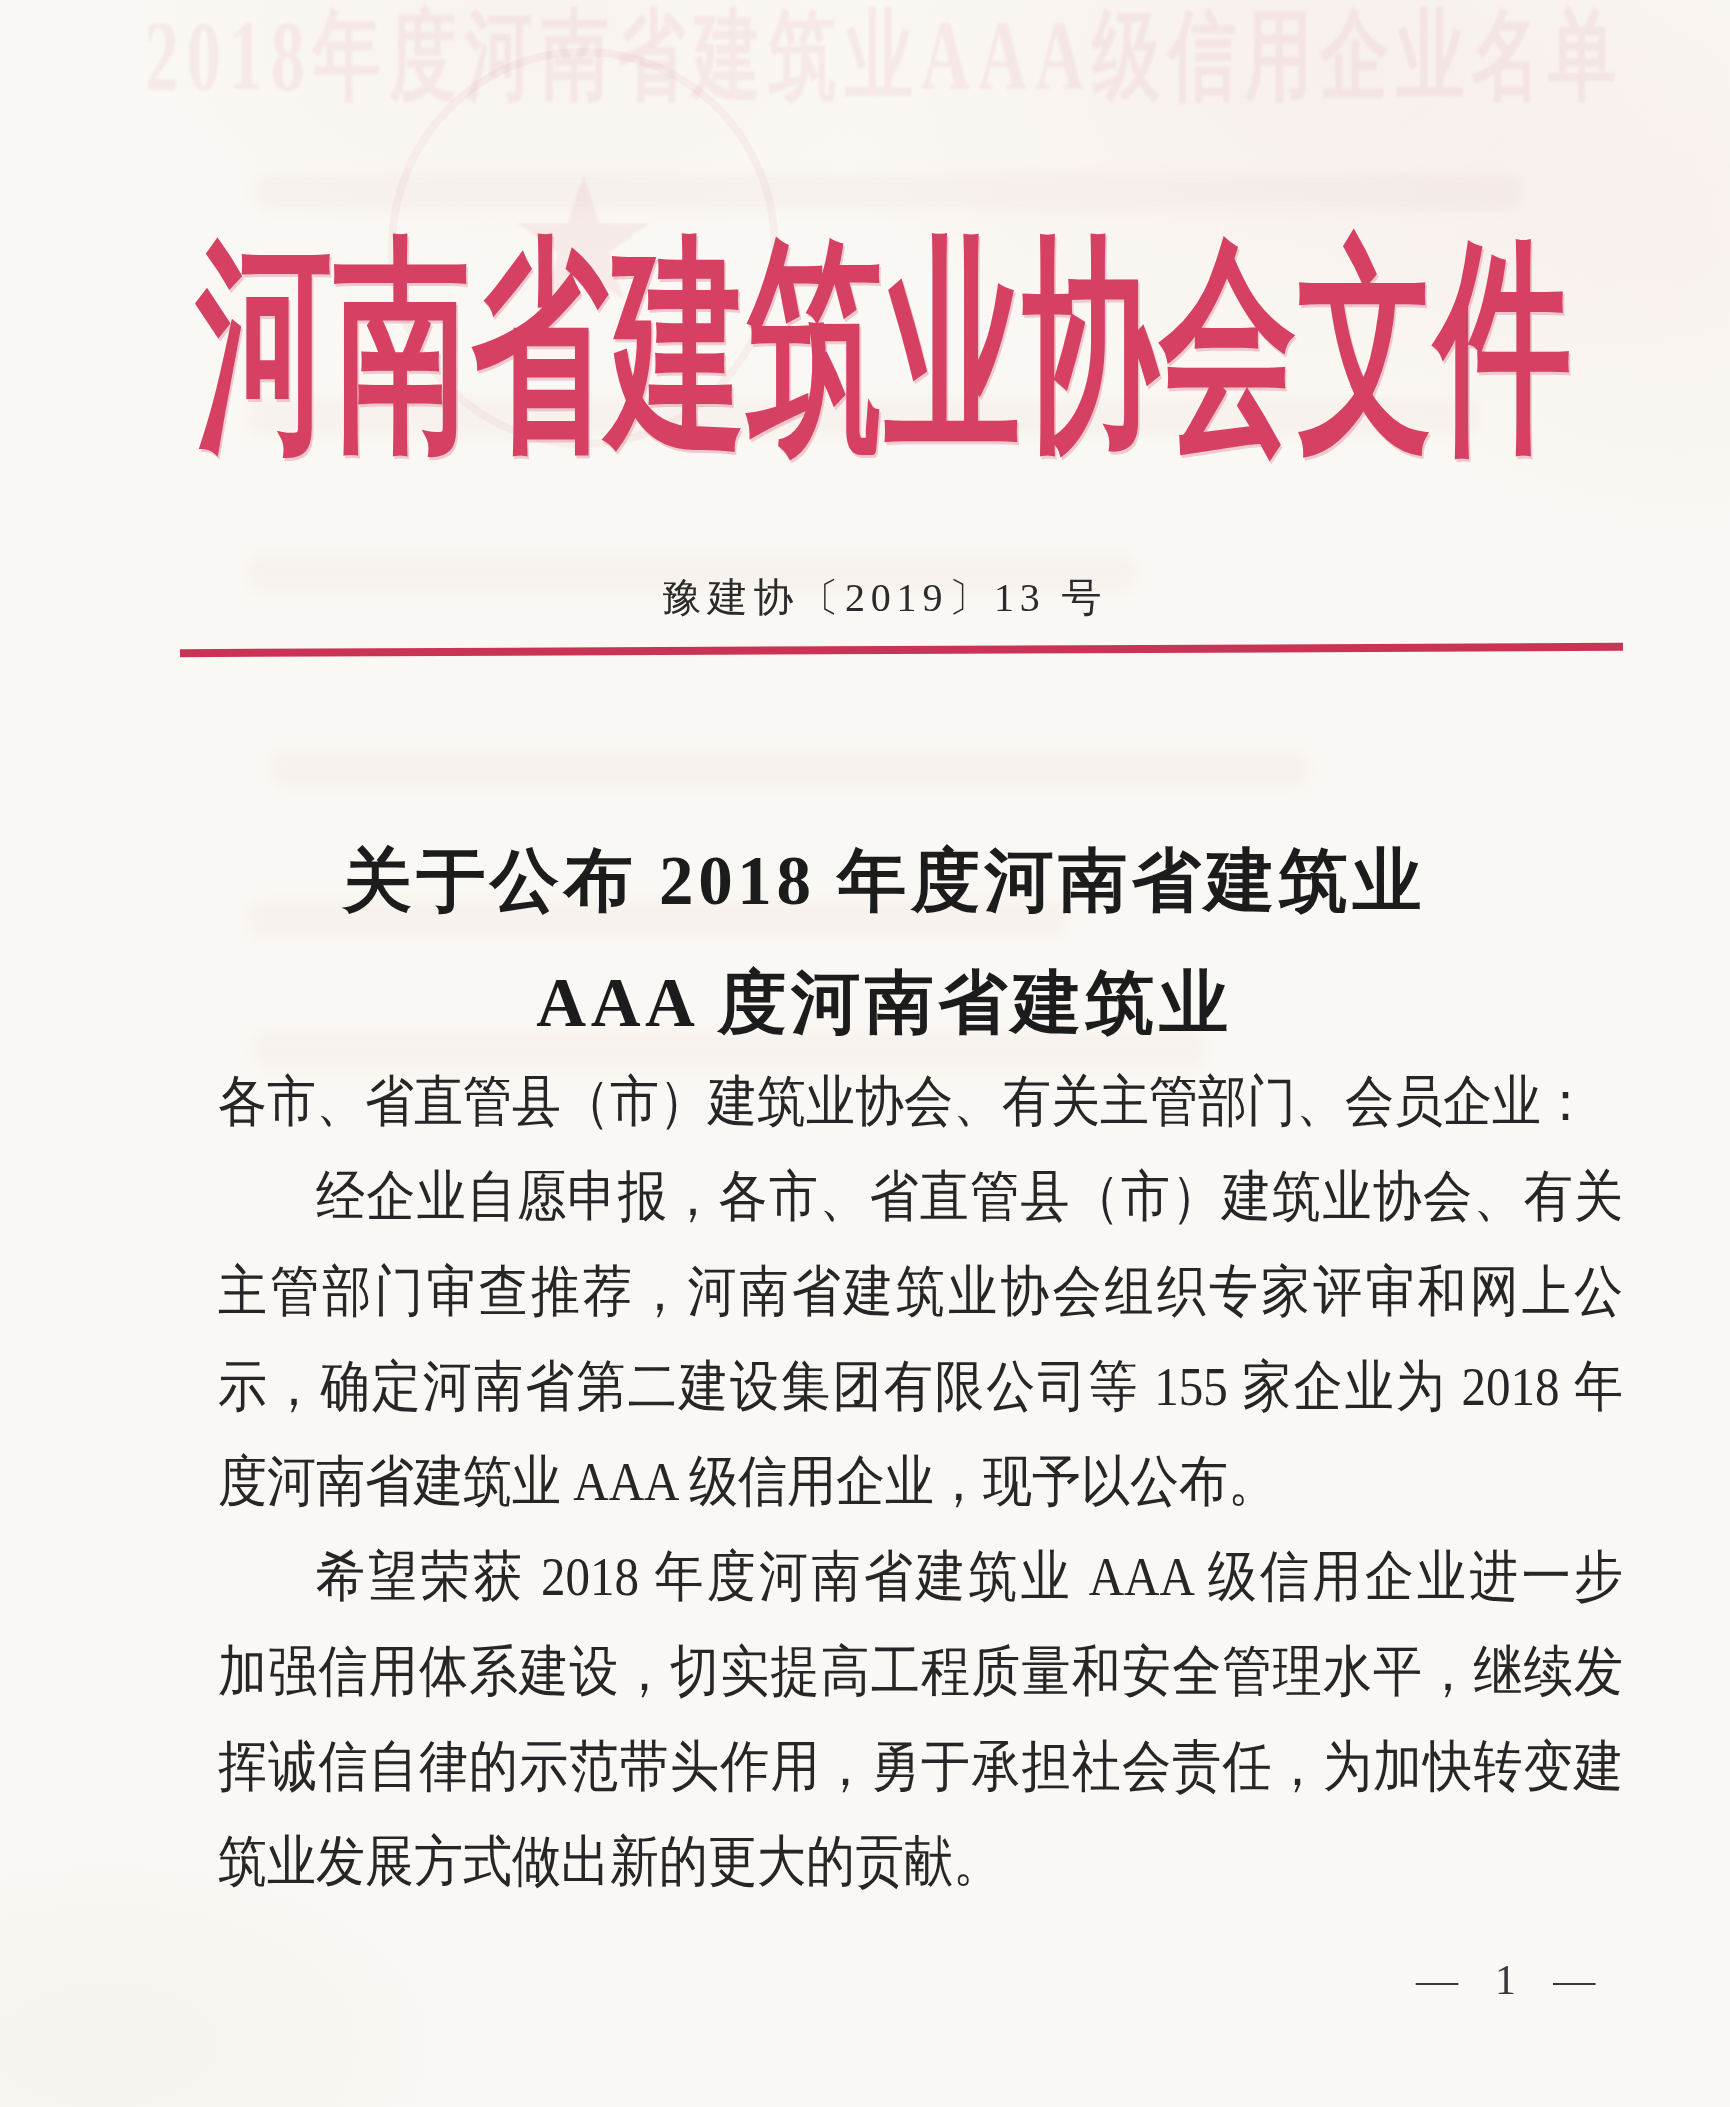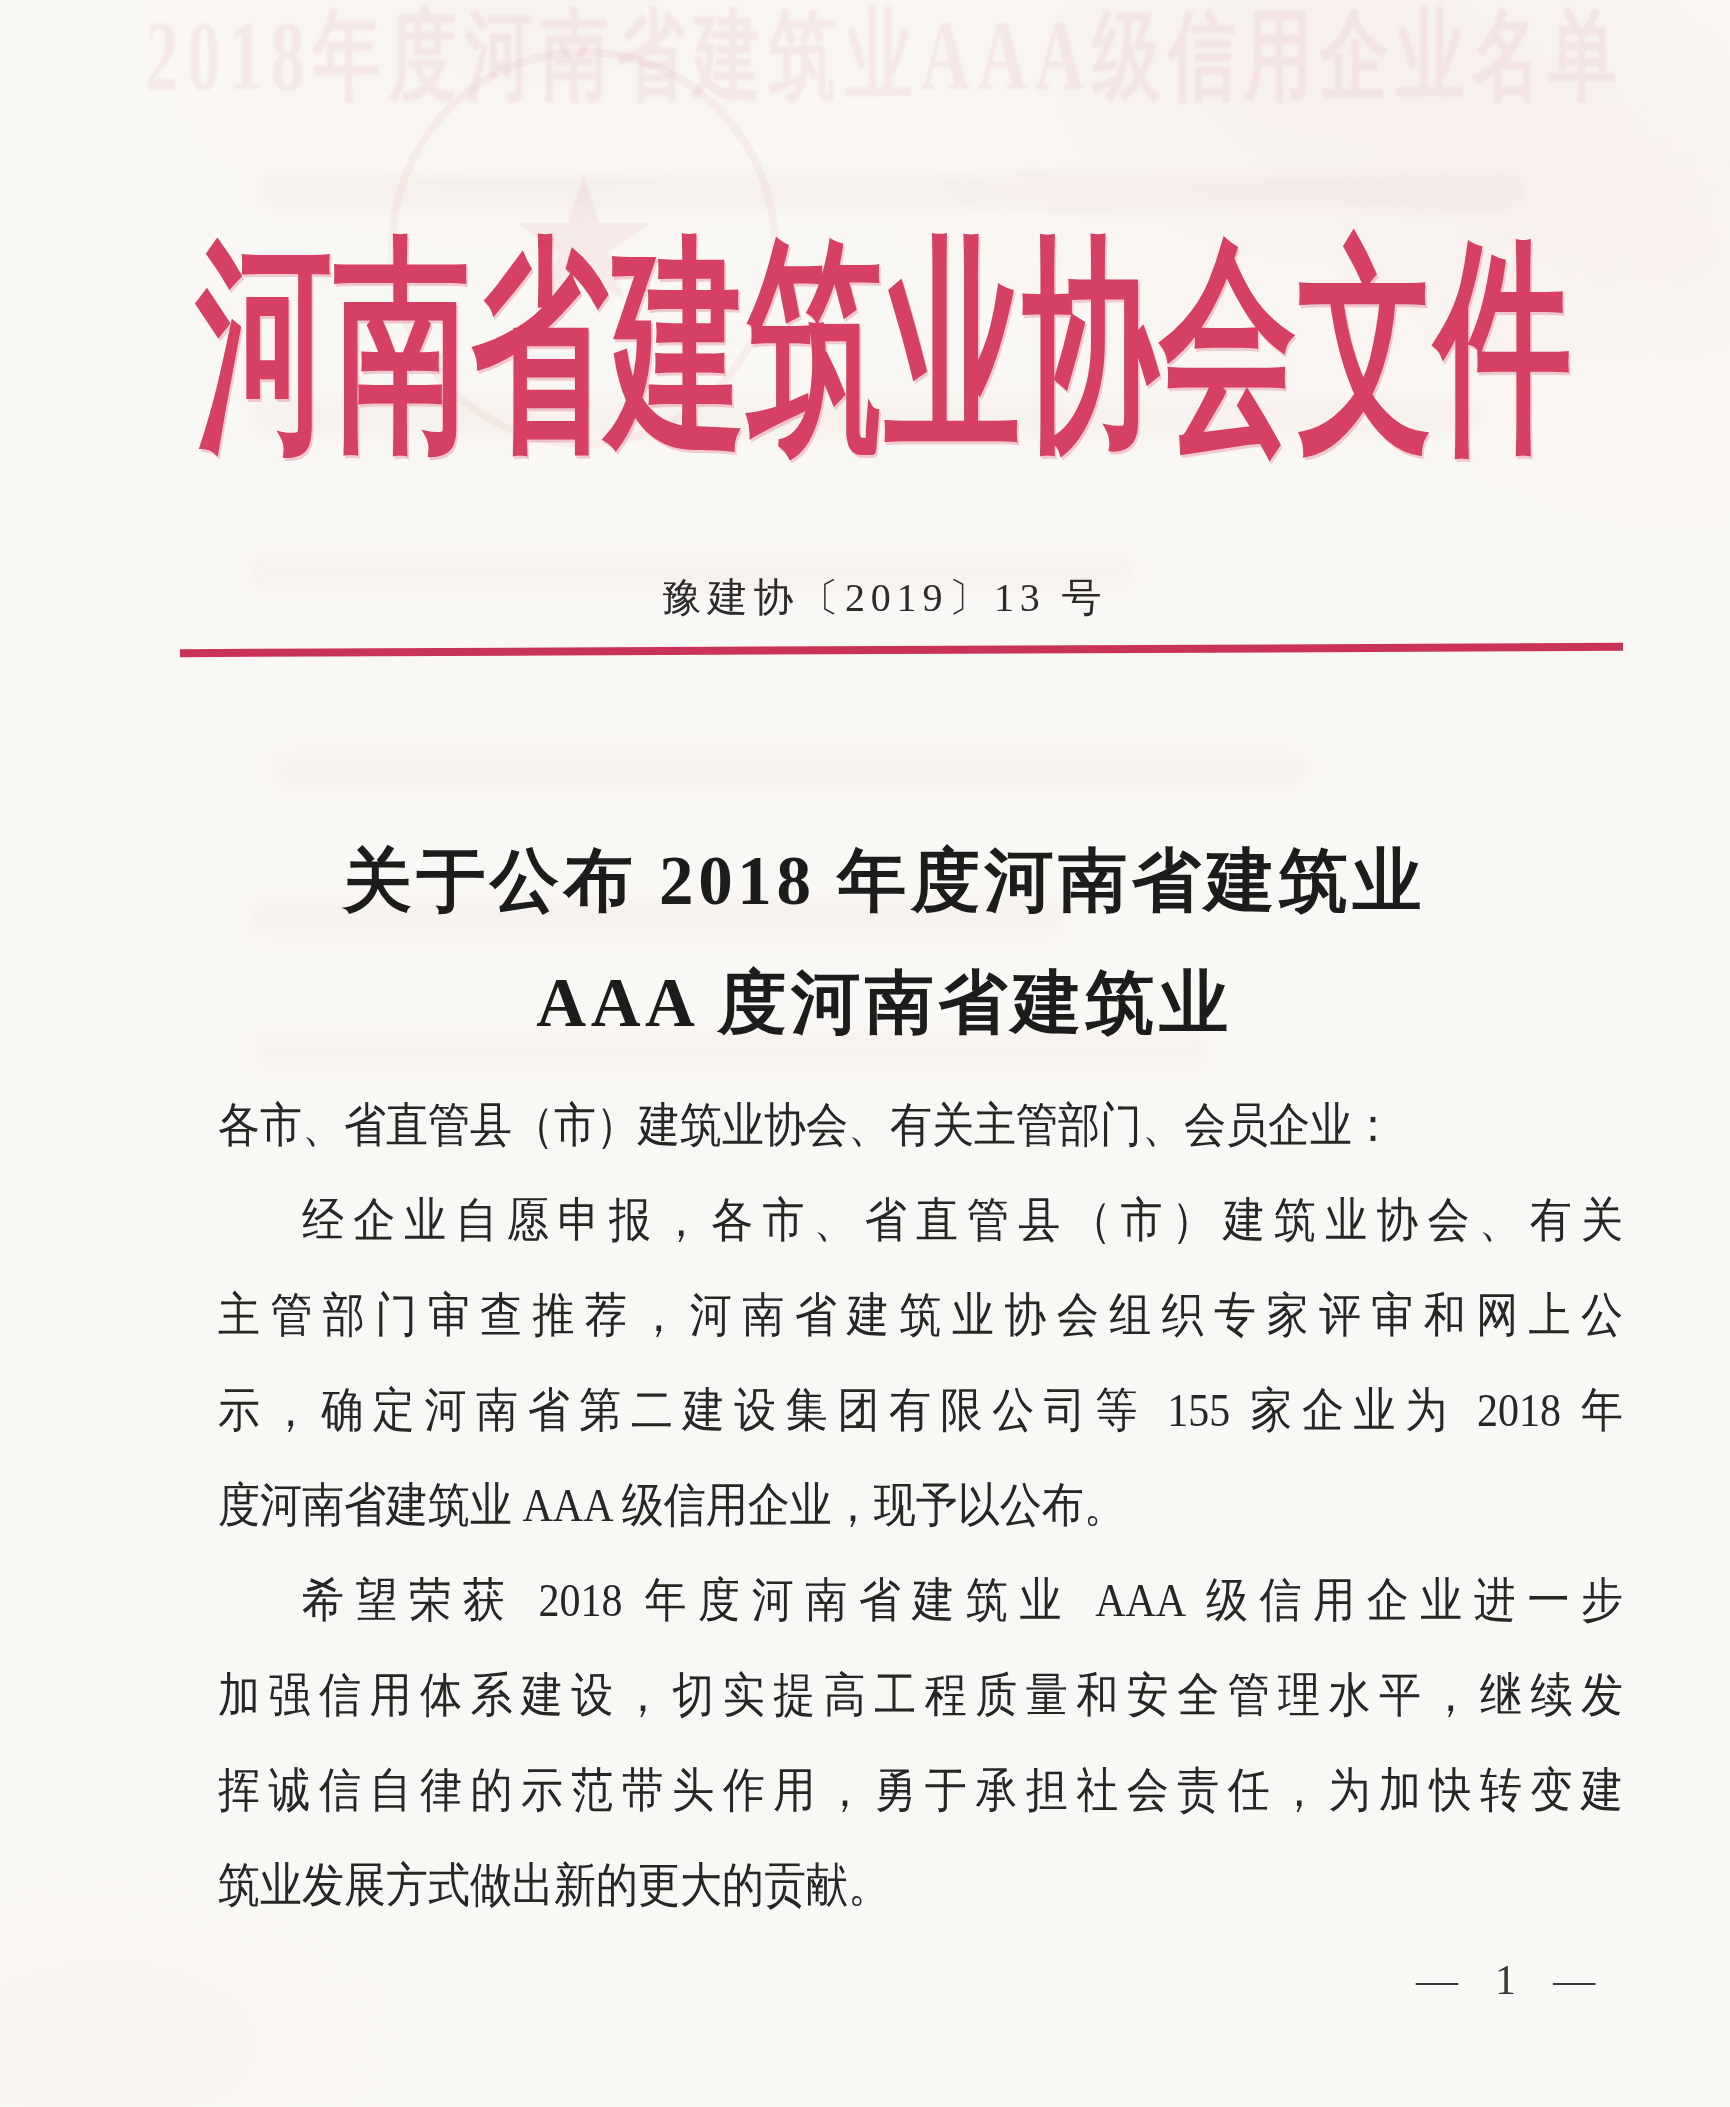--- a/index.html
+++ b/index.html
@@ -106,23 +106,23 @@
     font-size: 69px;
     font-weight: bold;
     line-height: 122px;
     letter-spacing: 4.6px;
     white-space: nowrap;
   }
 
   
   .body-text {
     position: absolute;
-    top: 1079px; left: 218px;
+    top: 1054px; left: 218px;
     width: 1405px;
-    font-size: 42px;
+    font-size: 49px;
     color: #262626;
   }
   .bline {
     height: 95px;
     line-height: 95px;
     text-align: justify;
     text-align-last: justify;
     transform: scaleY(1.13);
     transform-origin: 0 55%;
     white-space: normal;

